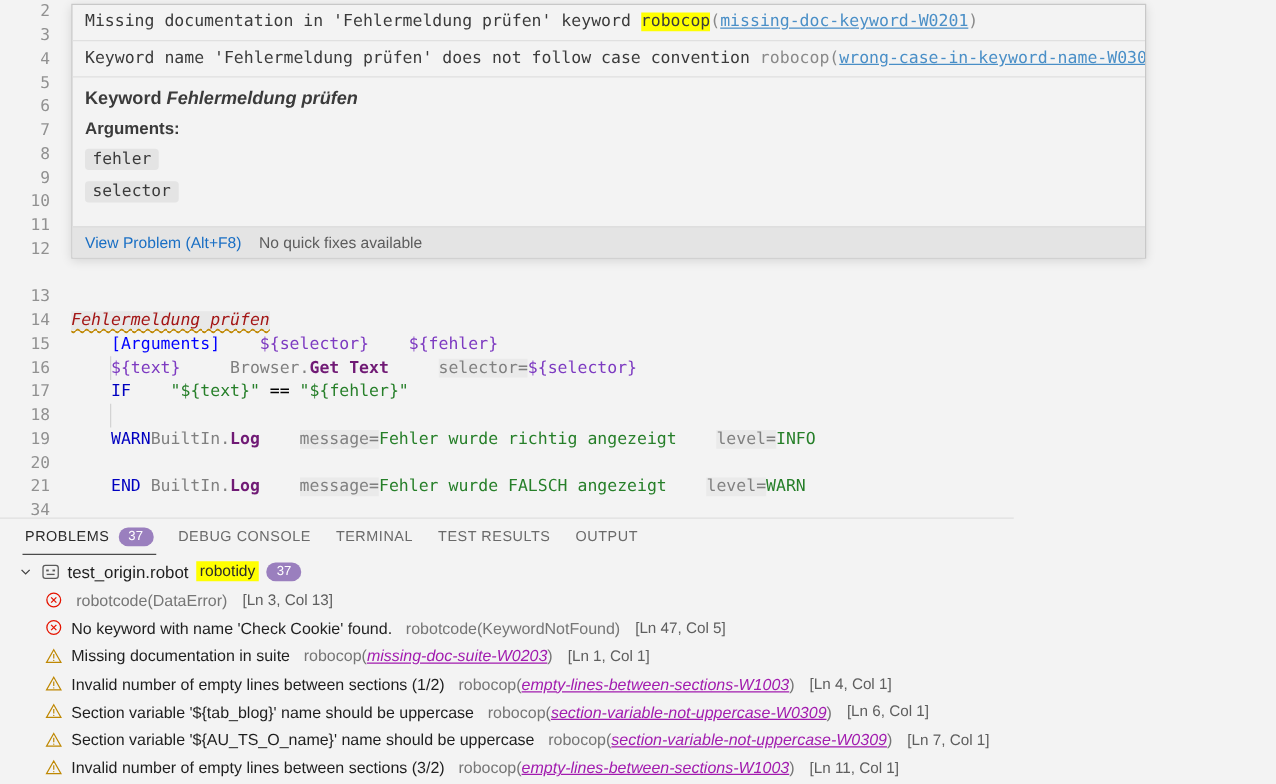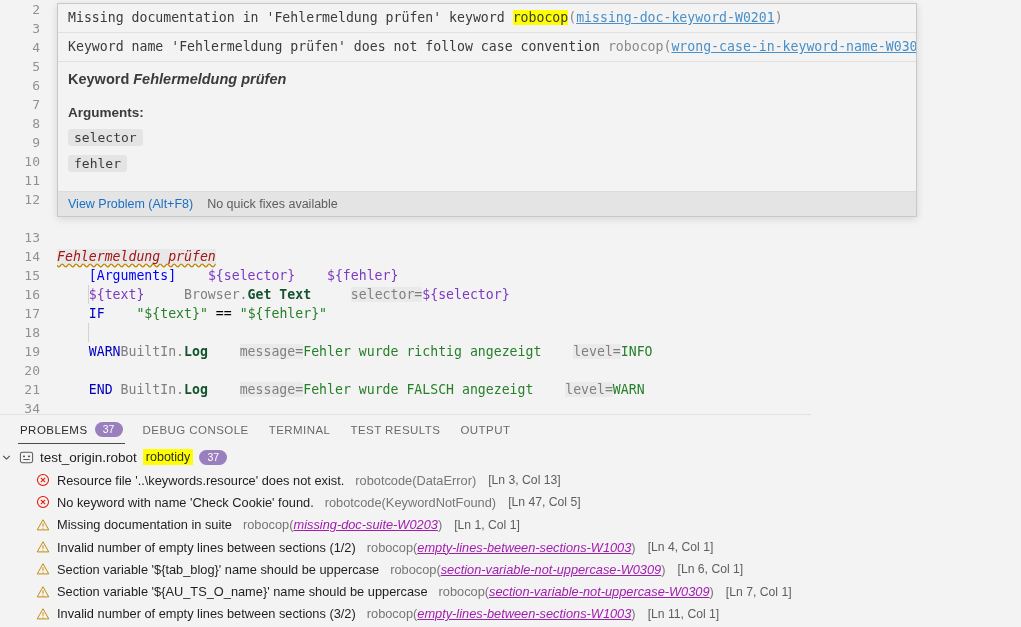--- a/index.html
+++ b/index.html
@@ -31,21 +31,21 @@
   .cline{
     position:absolute;left:57px;white-space:pre;
   }
   .indent-guide{
     position:absolute;top:0;width:1px;height:19px;background:#d3d3d3;
   }
   .t-kwname{color:#a31515;font-style:italic;}
   .t-setting{color:#0000ff;}
   .t-varbrace{color:#7d3ac1;}
   .t-lib{color:#808080;}
-  .t-kw{color:#14532d;font-weight:bold;}
+  .t-kw{color:#701a75;font-weight:bold;}
   .t-ctrl{color:#0000c0;}
   .t-argname{color:#808080;background:#eaeaea;}
   .t-argval{color:#267f29;}
   .t-str{color:#267f29;}
   .t-op{color:#000000;}
   .t-sel{color:#808080;background:#eaeaea;}
   .squiggle{
     text-decoration:underline;
     text-decoration-style:wavy;
     text-decoration-color:#bf8803;
@@ -61,21 +61,21 @@
     box-shadow:0 2px 8px rgba(0,0,0,0.12);
     font-family:"DejaVu Sans Mono", monospace;
     z-index:20;
   }
   .hv-row{
     padding:5px 10px 6px 10px;font-size:13.2px;line-height:17px;
     color:#3b3b3b;white-space:nowrap;overflow:hidden;
   }
   .hv-sep{height:1px;background:#e0e0e0;margin:0;}
   .hv-body{padding:9px 10px 10px 10px;font-family:"Liberation Sans", sans-serif;}
-  .hv-h{font-size:14.5px;font-weight:bold;color:#3b3b3b;margin:0 0 18px 0;}
+  .hv-h{font-size:14.5px;font-weight:bold;color:#3b3b3b;margin:0 0 8px 0;}
   .hv-h em{font-style:italic;}
   .hv-args-label{font-size:13.5px;font-weight:bold;color:#3b3b3b;margin:0 0 9px 0;}
   .hv-code{
     display:inline-block;font-family:"DejaVu Sans Mono", monospace;font-size:13px;
     background:#e4e4e4;border-radius:3px;padding:1px 6px;color:#3b3b3b;margin-bottom:9px;
   }
   .hv-foot{
     background:#e4e4e4;border-top:1px solid #dcdcdc;
     padding:5px 10px;font-family:"Liberation Sans", sans-serif;font-size:12.5px;
   }
@@ -103,21 +103,21 @@
     content:"";position:absolute;left:8px;right:8px;bottom:0;height:1px;background:#4b4b4b;
   }
   .badge{
     display:inline-block;min-width:18px;height:15px;line-height:15px;
     border-radius:9px;background:#9a7fbe;color:#ffffff;
     font-size:10.5px;text-align:center;padding:0 5px;letter-spacing:0;
     font-family:"Liberation Sans", sans-serif;
   }
   .plist{position:absolute;left:0;top:30px;right:0;bottom:0;overflow:hidden;}
   .file-row{
-    display:flex;align-items:center;gap:6px;height:24px;padding:0 0 0 0;cursor:pointer;
+    display:flex;align-items:center;gap:6px;height:24px;padding:0 0 0 14px;cursor:pointer;
     font-size:13.5px;color:#1f1f1f;
   }
   .chev{
     width:13px;height:13px;flex:0 0 13px;position:relative;color:#424242;
   }
   .robot-ic{width:15px;height:15px;flex:0 0 15px;}
   .fname{color:#1f1f1f;}
   .src-mark{background:#ffff00;color:#2b2b2b;padding:1px 3px;font-size:12.5px;}
   .prow{
     display:flex;align-items:center;gap:7px;height:22.3px;padding-left:36px;
@@ -214,22 +214,22 @@
 
         <div class="hv-sep"></div>
 
         <div class="hv-row"><span>Keyword name 'Fehlermeldung prüfen' does not follow case convention </span><span class="dim">robocop</span><span class="dim">(</span><span class="lnk">wrong-case-in-keyword-name-W0302</span></div>
 
         <div class="hv-sep"></div>
 
         <div class="hv-body">
           <div class="hv-h"><span>Keyword </span><em>Fehlermeldung prüfen</em></div>
           <div class="hv-args-label">Arguments:</div>
+          <div><span class="hv-code">fehler</span></div>
           <div><span class="hv-code">selector</span></div>
-          <div><span class="hv-code">fehler</span></div>
         </div>
 
         <div class="hv-foot">
           <a>View Problem (Alt+F8)</a><span class="nofix">No quick fixes available</span>
         </div>
       </div>
 
     </div>
   </div>
 
@@ -275,21 +275,20 @@
         <span class="badge">37</span>
       </div>
 
       <div class="prow">
         <span class="ic">
           <svg viewBox="0 0 16 16" width="14" height="14" aria-hidden="true">
               <circle cx="8" cy="8" r="6.3" fill="none" stroke="#e51400" stroke-width="1.2"></circle>
               <path d="M5.6 5.6 L10.4 10.4 M10.4 5.6 L5.6 10.4" stroke="#e51400" stroke-width="1.2"></path>
             </svg>
         </span>
-        <span class="msg">Resource file '..\keywords.resource' does not exist.</span>
         <span class="srcname">robotcode(DataError)</span>
         <span class="pos">[Ln 3, Col 13]</span>
       </div>
 
       <div class="prow">
         <span class="ic">
           <svg viewBox="0 0 16 16" width="14" height="14" aria-hidden="true">
               <circle cx="8" cy="8" r="6.3" fill="none" stroke="#e51400" stroke-width="1.2"></circle>
               <path d="M5.6 5.6 L10.4 10.4 M10.4 5.6 L5.6 10.4" stroke="#e51400" stroke-width="1.2"></path>
             </svg>

